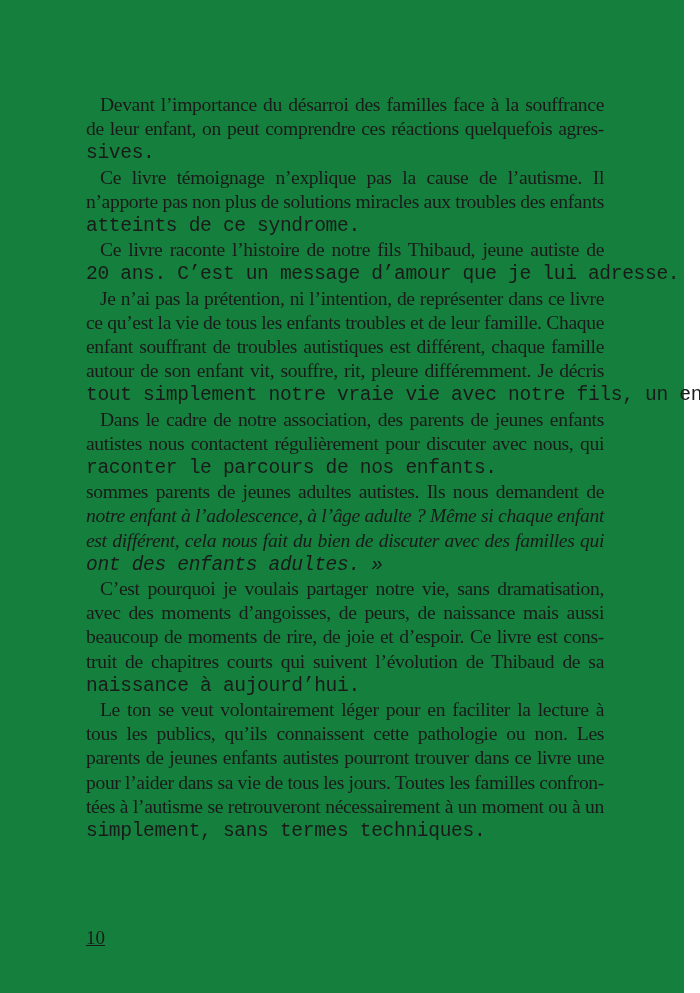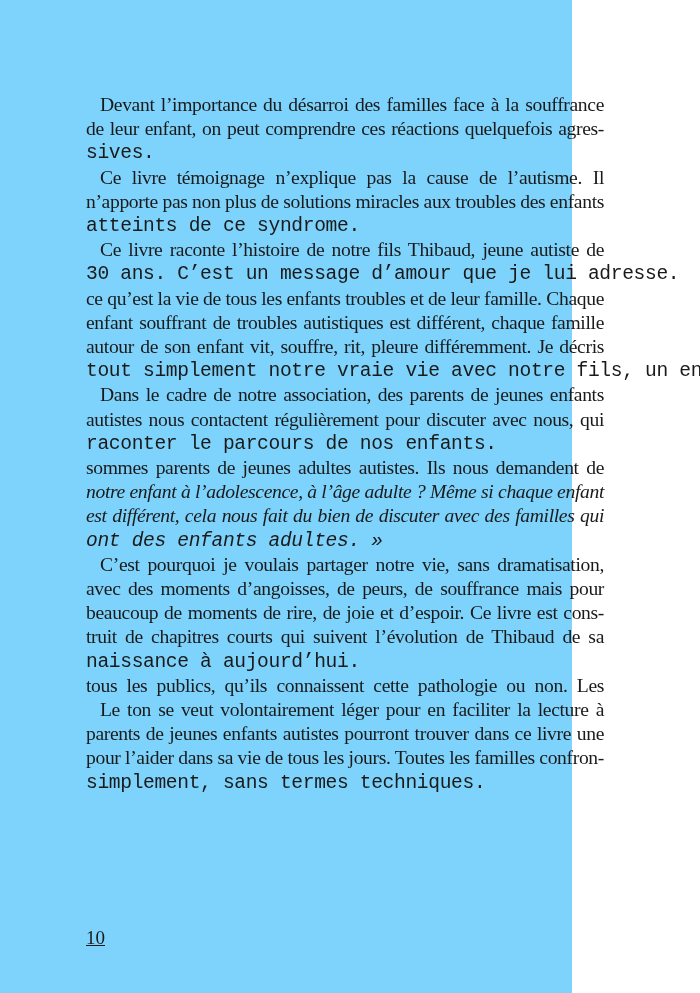--- a/index.html
+++ b/index.html
@@ -11,22 +11,22 @@
       width: 700px;
       height: 993px;
       position: relative;
       overflow: hidden;
       font-family: "Liberation Serif", "DejaVu Serif", serif;
       color: #1a1a1a;
     }
     .page {
       position: absolute;
       left: 0; top: 0;
-      width: 572px; height: 993px;
-      background: #7dd3fc;
+      width: 684px; height: 993px;
+      background: #15803d;
     }
     .text-block {
       position: absolute;
       left: 86px;
       top: 93px;
       width: 518px;
       font-size: 19.6px;
       line-height: 24.2px;
       text-align: justify;
       hyphens: manual;
@@ -77,24 +77,25 @@
     </p>
 
     <p class="para">
       <span class="line first">Ce livre témoignage n’explique pas la cause de l’autisme. Il</span>
       <span class="line">n’apporte pas non plus de solutions miracles aux troubles des enfants</span>
       <span class="line last">atteints de ce syndrome.</span>
     </p>
 
     <p class="para">
       <span class="line first">Ce livre raconte l’histoire de notre fils Thibaud, jeune autiste de</span>
-      <span class="line last">30 ans. C’est un message d’amour que je lui adresse.</span>
+      <span class="line last">20 ans. C’est un message d’amour que je lui adresse.</span>
     </p>
 
     <p class="para">
+      <span class="line first">Je n’ai pas la prétention, ni l’intention, de représenter dans ce livre</span>
       <span class="line">ce qu’est la vie de tous les enfants troubles et de leur famille. Chaque</span>
       <span class="line">enfant souffrant de troubles autistiques est différent, chaque famille</span>
       <span class="line">autour de son enfant vit, souffre, rit, pleure différemment. Je décris</span>
       <span class="line last">tout simplement notre vraie vie avec notre fils, un enfant différent.</span>
     </p>
 
     <p class="para">
       <span class="line first">Dans le cadre de notre association, des parents de jeunes enfants</span>
       <span class="line">autistes nous contactent régulièrement pour discuter avec nous, qui</span>
       <span class="line last">raconter le parcours de nos enfants.</span>
@@ -102,30 +103,31 @@
     </p>
 
     <p class="para italic">
       <span class="line">notre enfant à l’adolescence, à l’âge adulte ? Même si chaque enfant</span>
       <span class="line">est différent, cela nous fait du bien de discuter avec des familles qui</span>
       <span class="line last">ont des enfants adultes. »</span>
     </p>
 
     <p class="para">
       <span class="line first">C’est pourquoi je voulais partager notre vie, sans dramatisation,</span>
-      <span class="line">avec des moments d’angoisses, de peurs, de souffrance mais pour</span>
+      <span class="line">avec des moments d’angoisses, de peurs, de naissance mais aussi</span>
       <span class="line">beaucoup de moments de rire, de joie et d’espoir. Ce livre est cons-</span>
       <span class="line">truit de chapitres courts qui suivent l’évolution de Thibaud de sa</span>
       <span class="line last">naissance à aujourd’hui.</span>
     </p>
 
     <p class="para">
+      <span class="line first">Le ton se veut volontairement léger pour en faciliter la lecture à</span>
       <span class="line">tous les publics, qu’ils connaissent cette pathologie ou non. Les</span>
-      <span class="line first">Le ton se veut volontairement léger pour en faciliter la lecture à</span>
       <span class="line">parents de jeunes enfants autistes pourront trouver dans ce livre une</span>
       <span class="line">pour l’aider dans sa vie de tous les jours. Toutes les familles confron-</span>
+      <span class="line">tées à l’autisme se retrouveront nécessairement à un moment ou à un</span>
       <span class="line last">simplement, sans termes techniques.</span>
     </p>
 
   </div>
 
   <div class="page-number">10</div>
 </div>
 
 </body></html>

